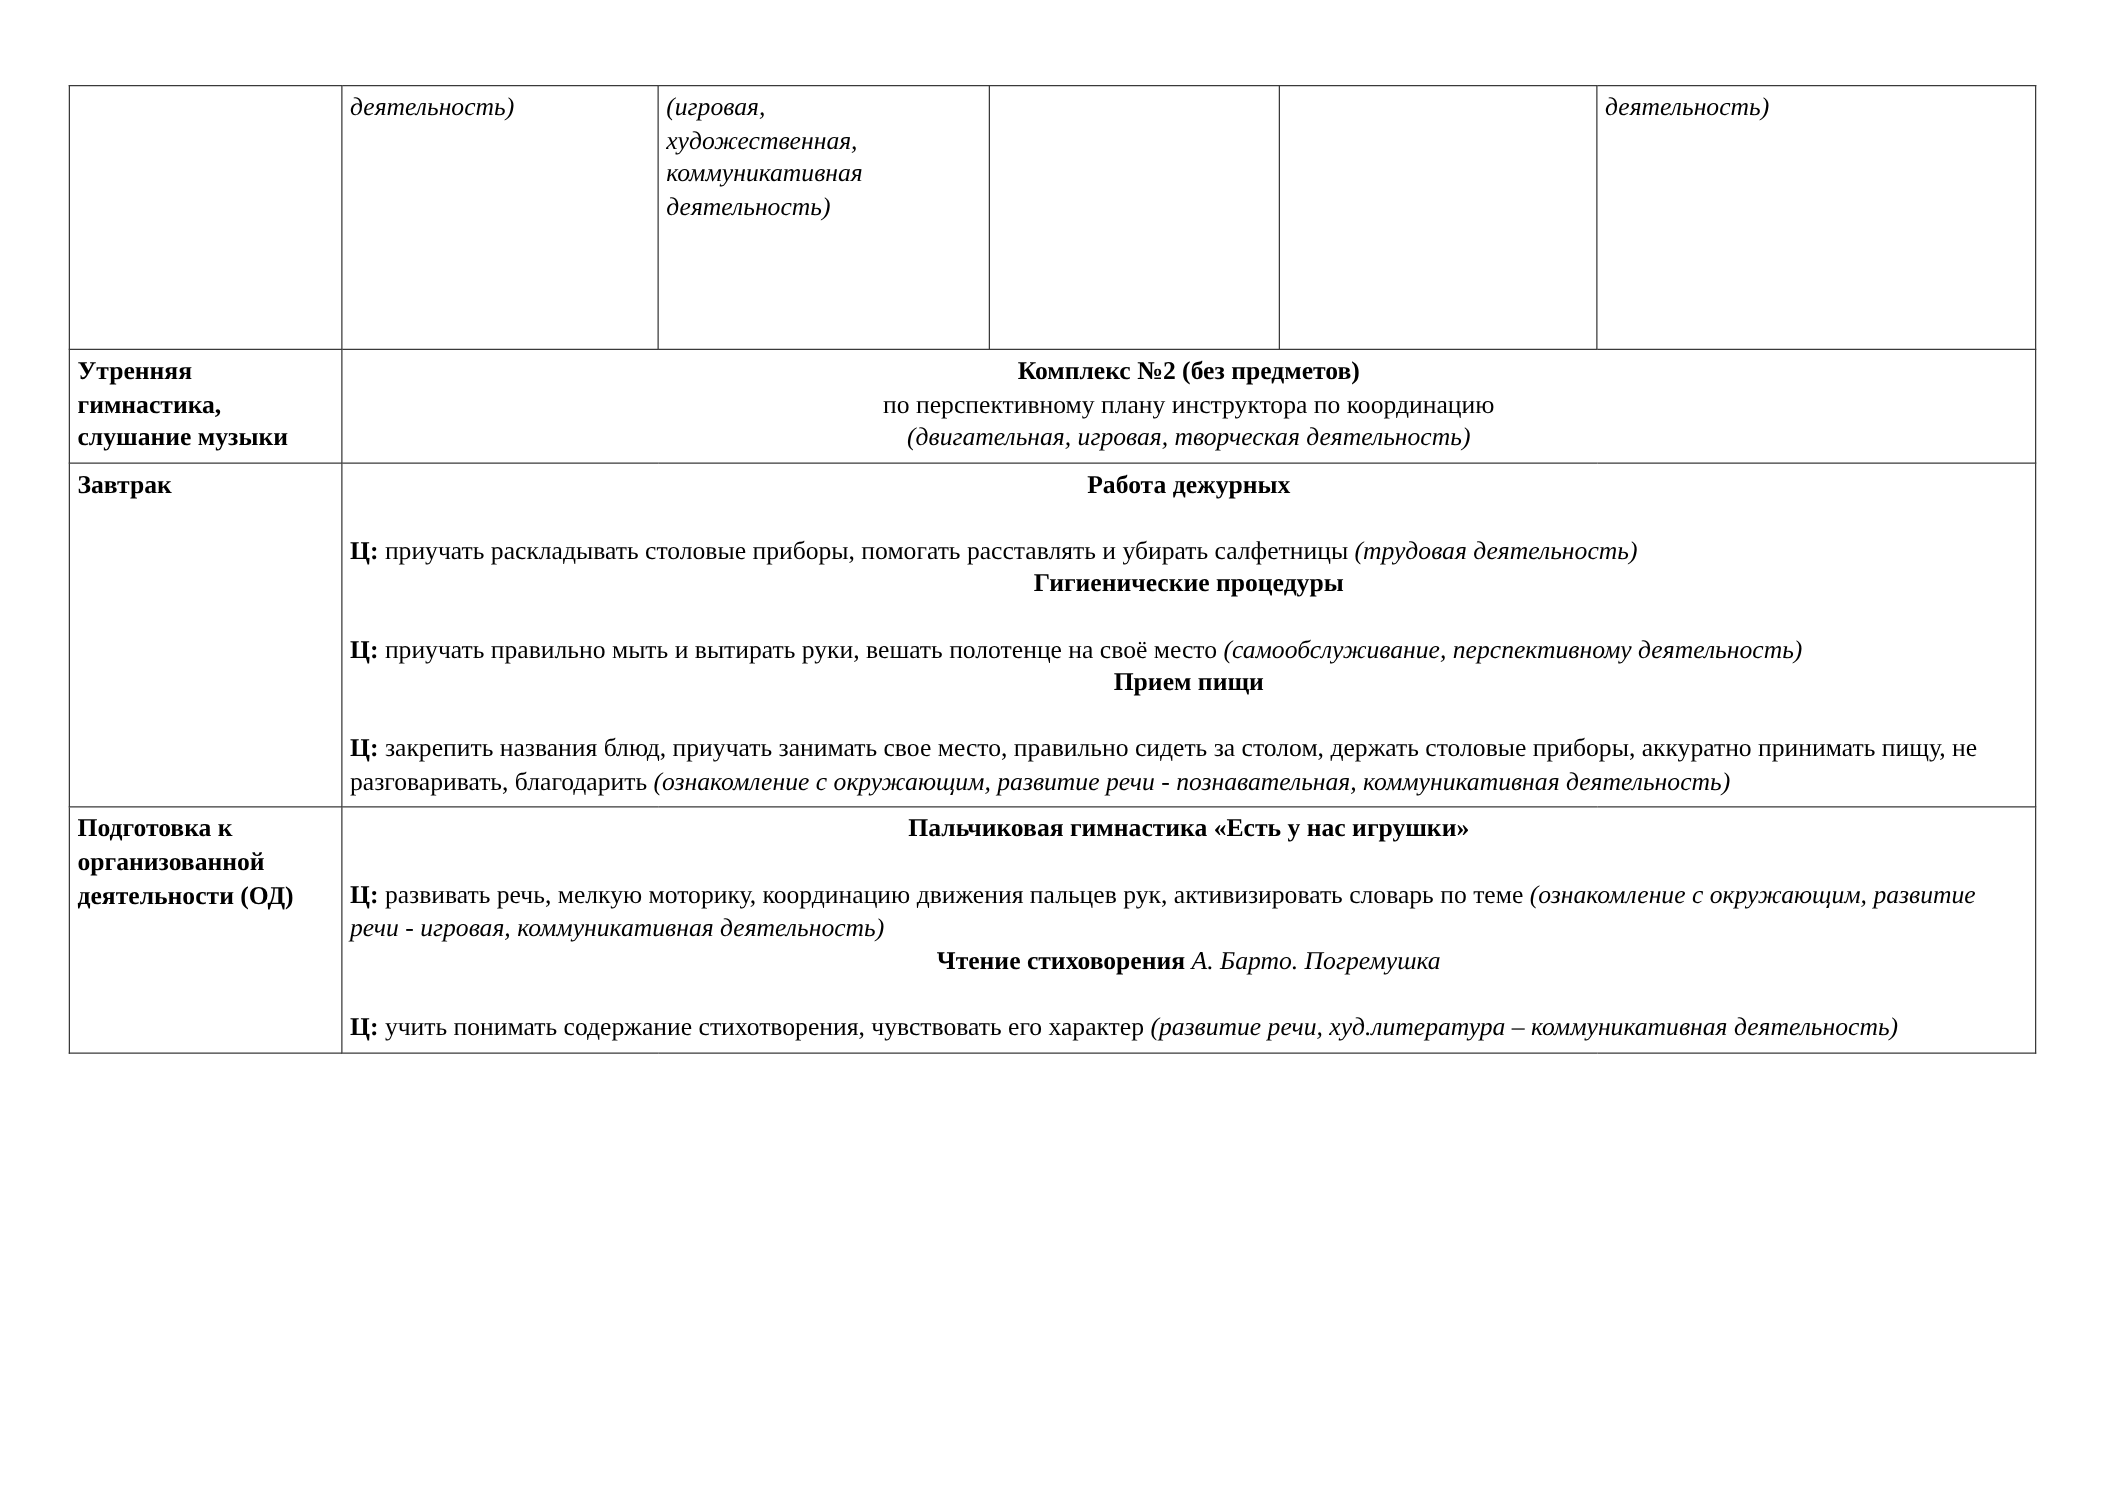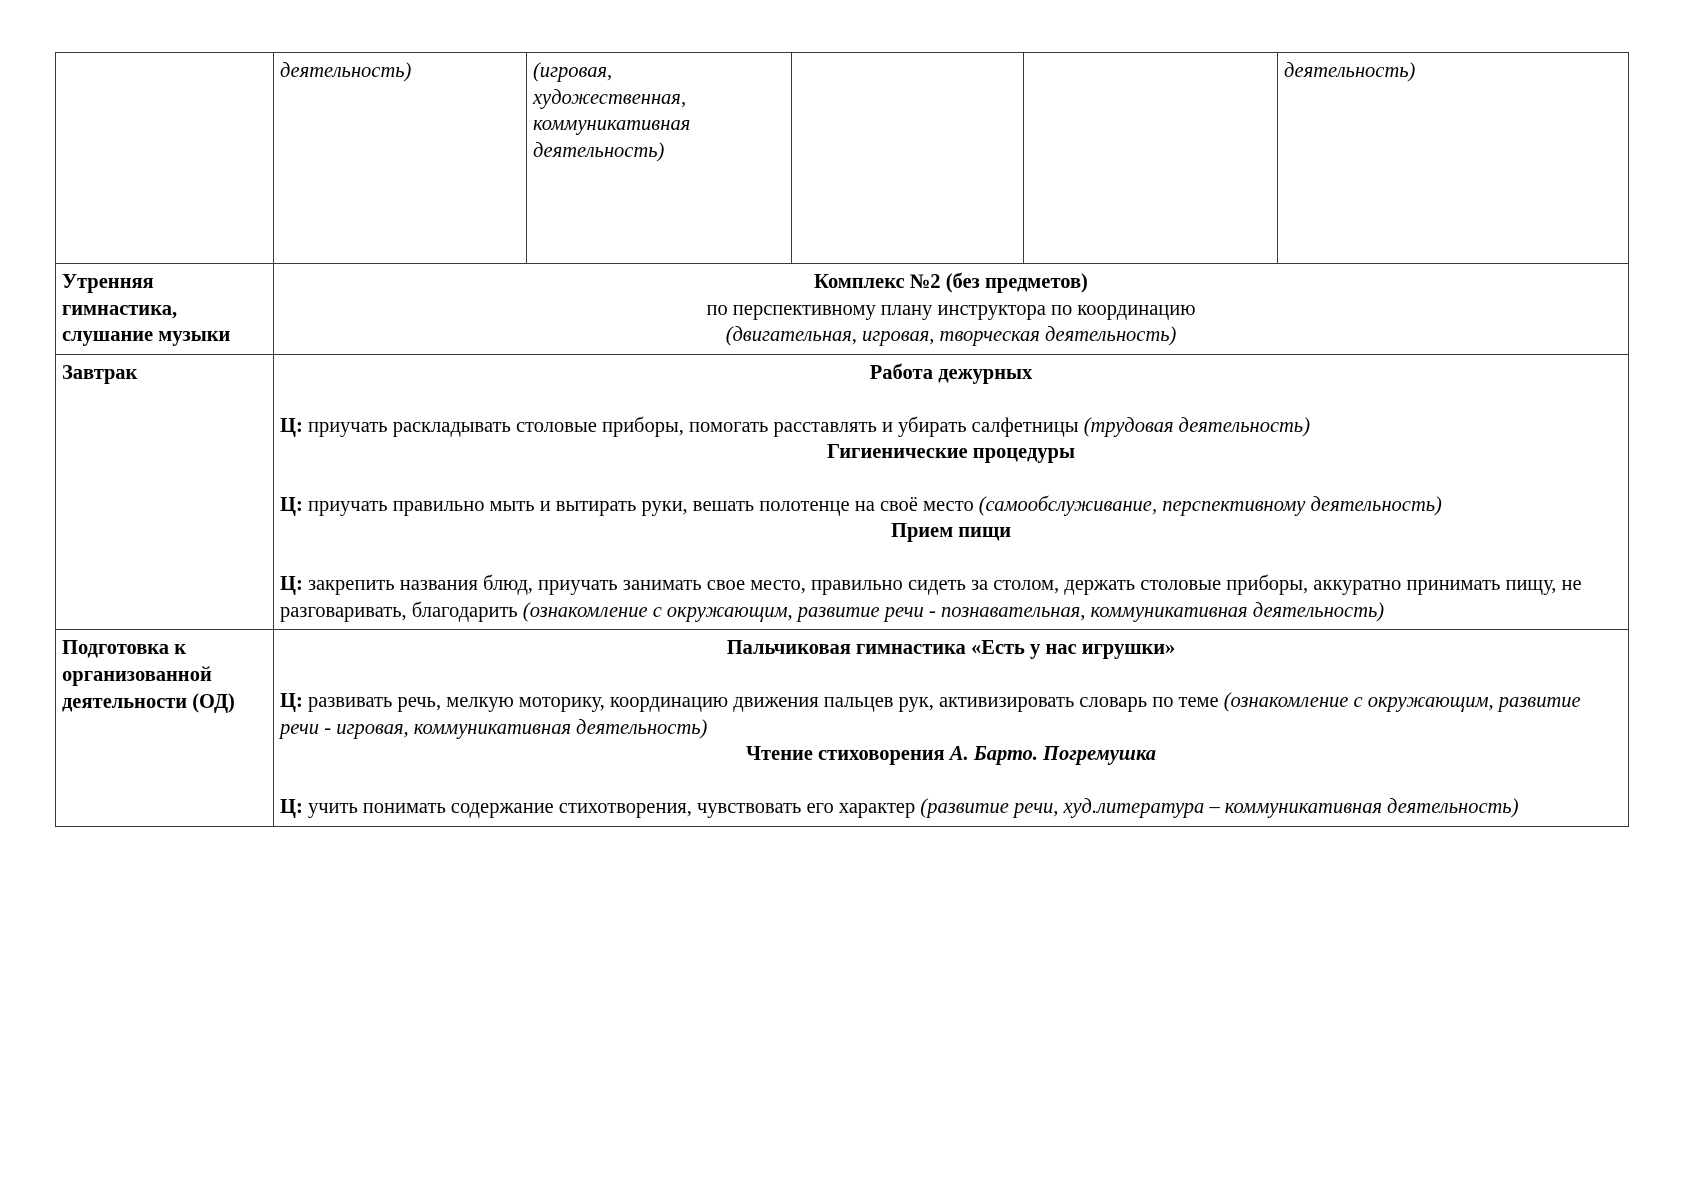--- a/index.html
+++ b/index.html
@@ -20,21 +20,21 @@
     position: relative;
     width: 1683px;
     height: 1190px;
     background: #ffffff;
     box-sizing: border-box;
   }
 
   table.plan-table {
     position: absolute;
     left: 55px;
-    top: 52px;
+    top: 68px;
     width: 1573px;
     border-collapse: collapse;
     table-layout: fixed;
   }
 
   table.plan-table td {
     border: 1px solid #3a3a3a;
     vertical-align: top;
     padding: 4px 6px 6px 6px;
     font-size: 20.5px;
@@ -58,21 +58,21 @@
     vertical-align: middle;
   }
 
   .ital {
     font-style: italic;
   }
   .bold {
     font-weight: bold;
   }
   .bold-ital {
-    font-weight: bold;
+    font-weight: normal;
     font-style: italic;
   }
 
   .row-top-cell {
     height: 200px;
   }
 
   .line {
     display: block;
   }

